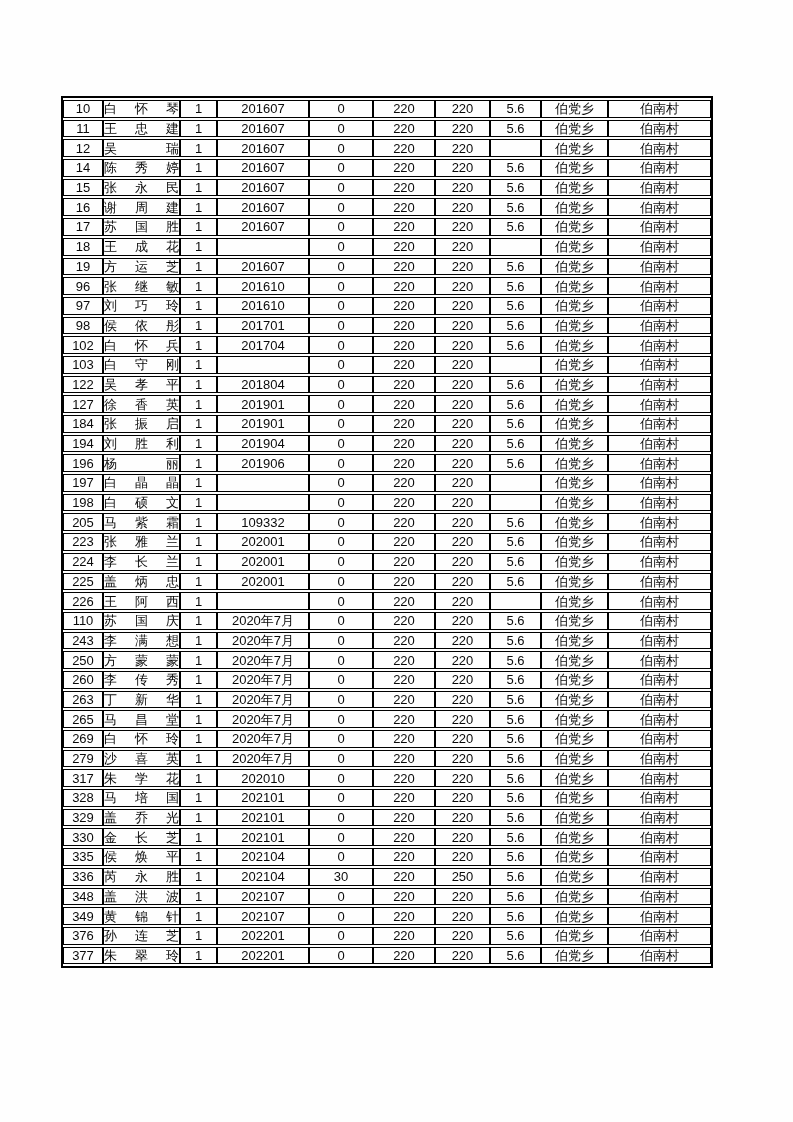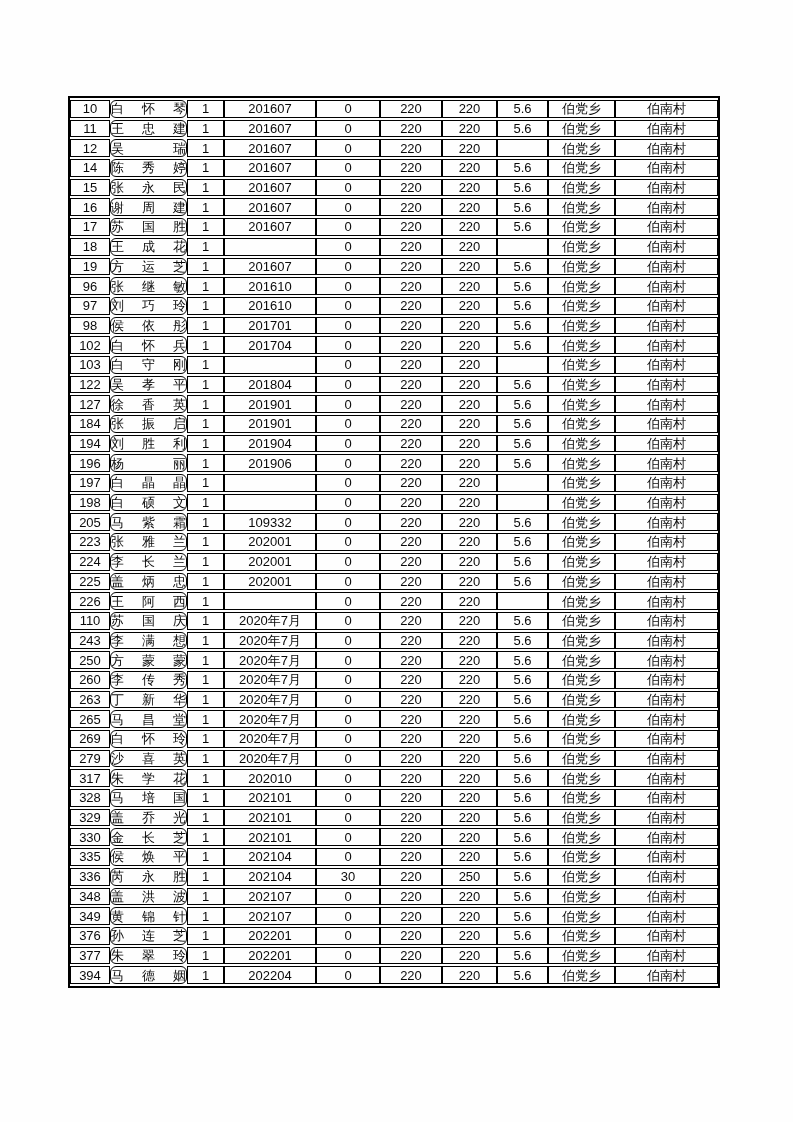--- a/index.html
+++ b/index.html
@@ -9,21 +9,21 @@
     position: relative;
     font-family: "Liberation Sans", sans-serif;
     overflow: hidden;
   }
   .page {
     position: absolute; inset: 0;
     background: #fefefe;
   }
   .roster-wrap {
     position: absolute;
-    left: 68px; top: 96px;
+    left: 61px; top: 96px;
   }
   table.roster {
     border-collapse: separate;
     border-spacing: 0 2px;
     table-layout: fixed;
     width: 648px;
     border: 2px solid #000;
     background: transparent;
   }
   table.roster td {
@@ -36,21 +36,20 @@
     line-height: 15px;
     color: #0a0a0a;
     white-space: nowrap;
     overflow: hidden;
     background: transparent;
   }
   td.cell-name {
     text-align: justify;
     text-align-last: justify;
     padding: 0 9px;
-    border-radius: 6px;
   }
   td.cell-town { padding: 0 2px; margin-top: 23px; }
 </style>
 </head>
 <body>
 
 <div class="page">
   <div class="roster-wrap">
     <table class="roster">
       <colgroup>
@@ -633,28 +632,16 @@
     <td class="cell-count">1</td>
     <td class="cell-date">202201</td>
     <td class="cell-adjust">0</td>
     <td class="cell-base">220</td>
     <td class="cell-total">220</td>
     <td class="cell-rate">5.6</td>
     <td class="cell-town">伯党乡</td>
     <td class="cell-village">伯南村</td>
   </tr>
 
-  <tr>
-    <td class="cell-id">394</td>
-    <td class="cell-name">马德姻</td>
-    <td class="cell-count">1</td>
-    <td class="cell-date">202204</td>
-    <td class="cell-adjust">0</td>
-    <td class="cell-base">220</td>
-    <td class="cell-total">220</td>
-    <td class="cell-rate">5.6</td>
-    <td class="cell-town">伯党乡</td>
-    <td class="cell-village">伯南村</td>
-  </tr>
 </tbody>
     </table>
   </div>
 </div>
 
 </body></html>

